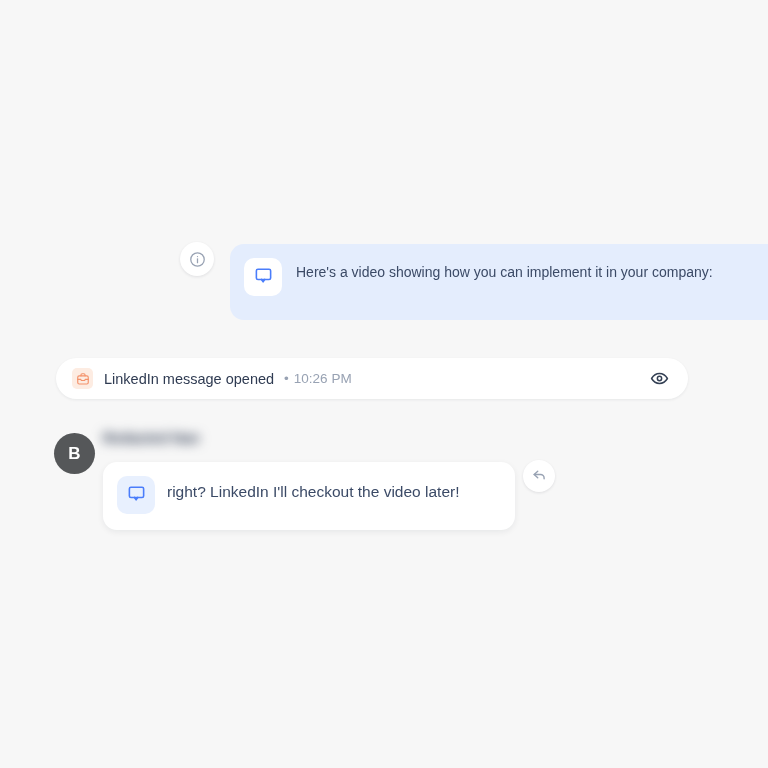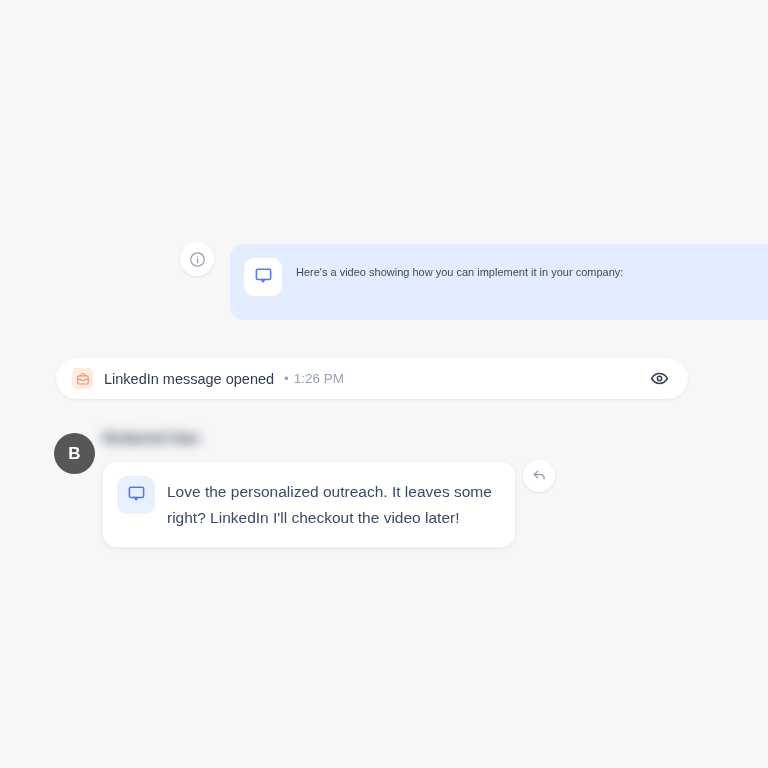--- a/index.html
+++ b/index.html
@@ -51,21 +51,21 @@
     background: #ffffff;
     display: flex;
     align-items: center;
     justify-content: center;
   }
   .icon-tile.light {
     background: #e8f0fe;
   }
   .blue-bubble .msg-text {
     color: #3b4a66;
-    font-size: 11px;
+    font-size: 14px;
     line-height: 24px;
     white-space: nowrap;
     padding-top: 2px;
   }
   .msg-line { display: block; }
 
   
   .event-strip {
     position: absolute;
     left: 56px;
@@ -207,21 +207,21 @@
 <div class="event-strip">
   <span class="event-icon">
     <svg width="14" height="14" viewBox="0 0 24 24" fill="none" stroke="#f4926b" stroke-width="2" stroke-linecap="round" stroke-linejoin="round">
       <rect x="3" y="6.5" width="18" height="14" rx="2.5"></rect>
       <path d="M8.5 6.5V5a2 2 0 0 1 2-2h3a2 2 0 0 1 2 2v1.5"></path>
       <path d="M3 12.5h5l1.2 2h5.6l1.2-2H21"></path>
     </svg>
   </span>
   <span class="event-label">LinkedIn message opened</span>
   <span class="event-meta">•</span>
-  <span class="event-meta" style="margin-left:5px">1:26 PM</span>
+  <span class="event-meta" style="margin-left:5px">10:26 PM</span>
   <span class="event-spacer"></span>
   <span class="eye-btn">
     <svg width="19" height="19" viewBox="0 0 24 24" fill="none" stroke="#344054" stroke-width="1.9" stroke-linecap="round" stroke-linejoin="round">
       <path d="M2 12s3.8-6.2 10-6.2S22 12 22 12s-3.8 6.2-10 6.2S2 12 2 12z"></path>
       <circle cx="12" cy="12" r="2.7"></circle>
     </svg>
   </span>
 </div>
 
 <div class="avatar">
@@ -242,16 +242,15 @@
 <div class="white-bubble">
   <div class="icon-tile light">
     <span>
       <svg width="19" height="19" viewBox="0 0 24 24" fill="none" stroke="#4a7dfb" stroke-width="2" stroke-linecap="round" stroke-linejoin="round">
         <rect x="3" y="4" width="18" height="13" rx="2"></rect>
         <path d="M9.5 17l2 3 2-3"></path>
       </svg>
     </span>
   </div>
   <div class="msg-text">
-    <span class="msg-line">Love the personalized outreach. It leaves some</span>
     <span class="msg-line">right? LinkedIn I'll checkout the video later!</span>
   </div>
 </div>
 
 </body></html>

